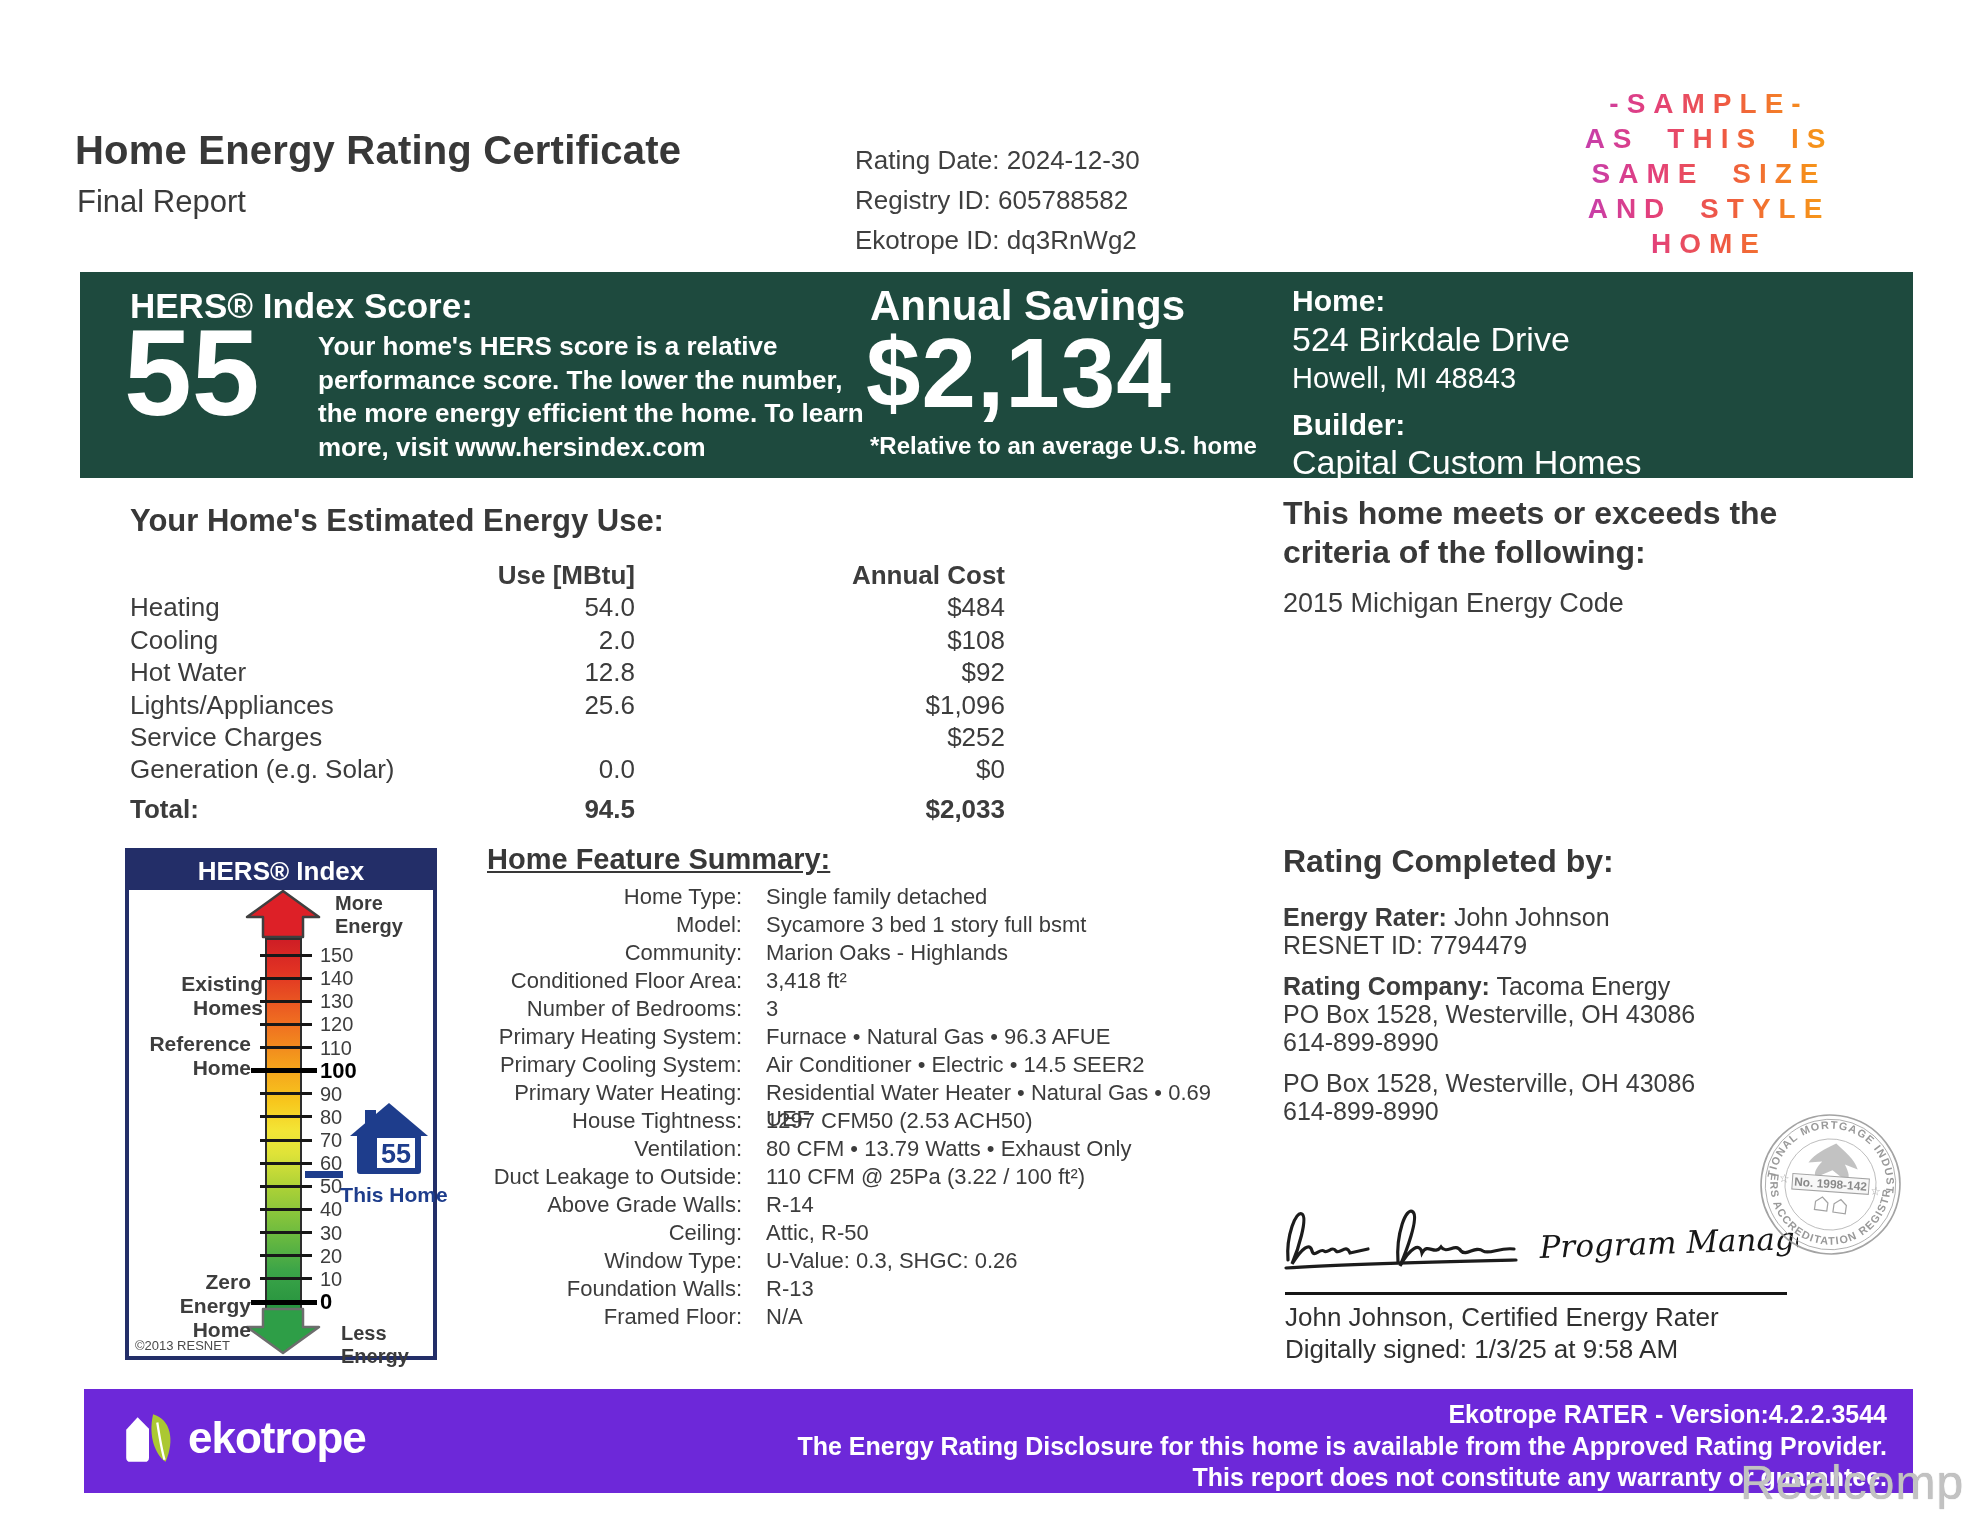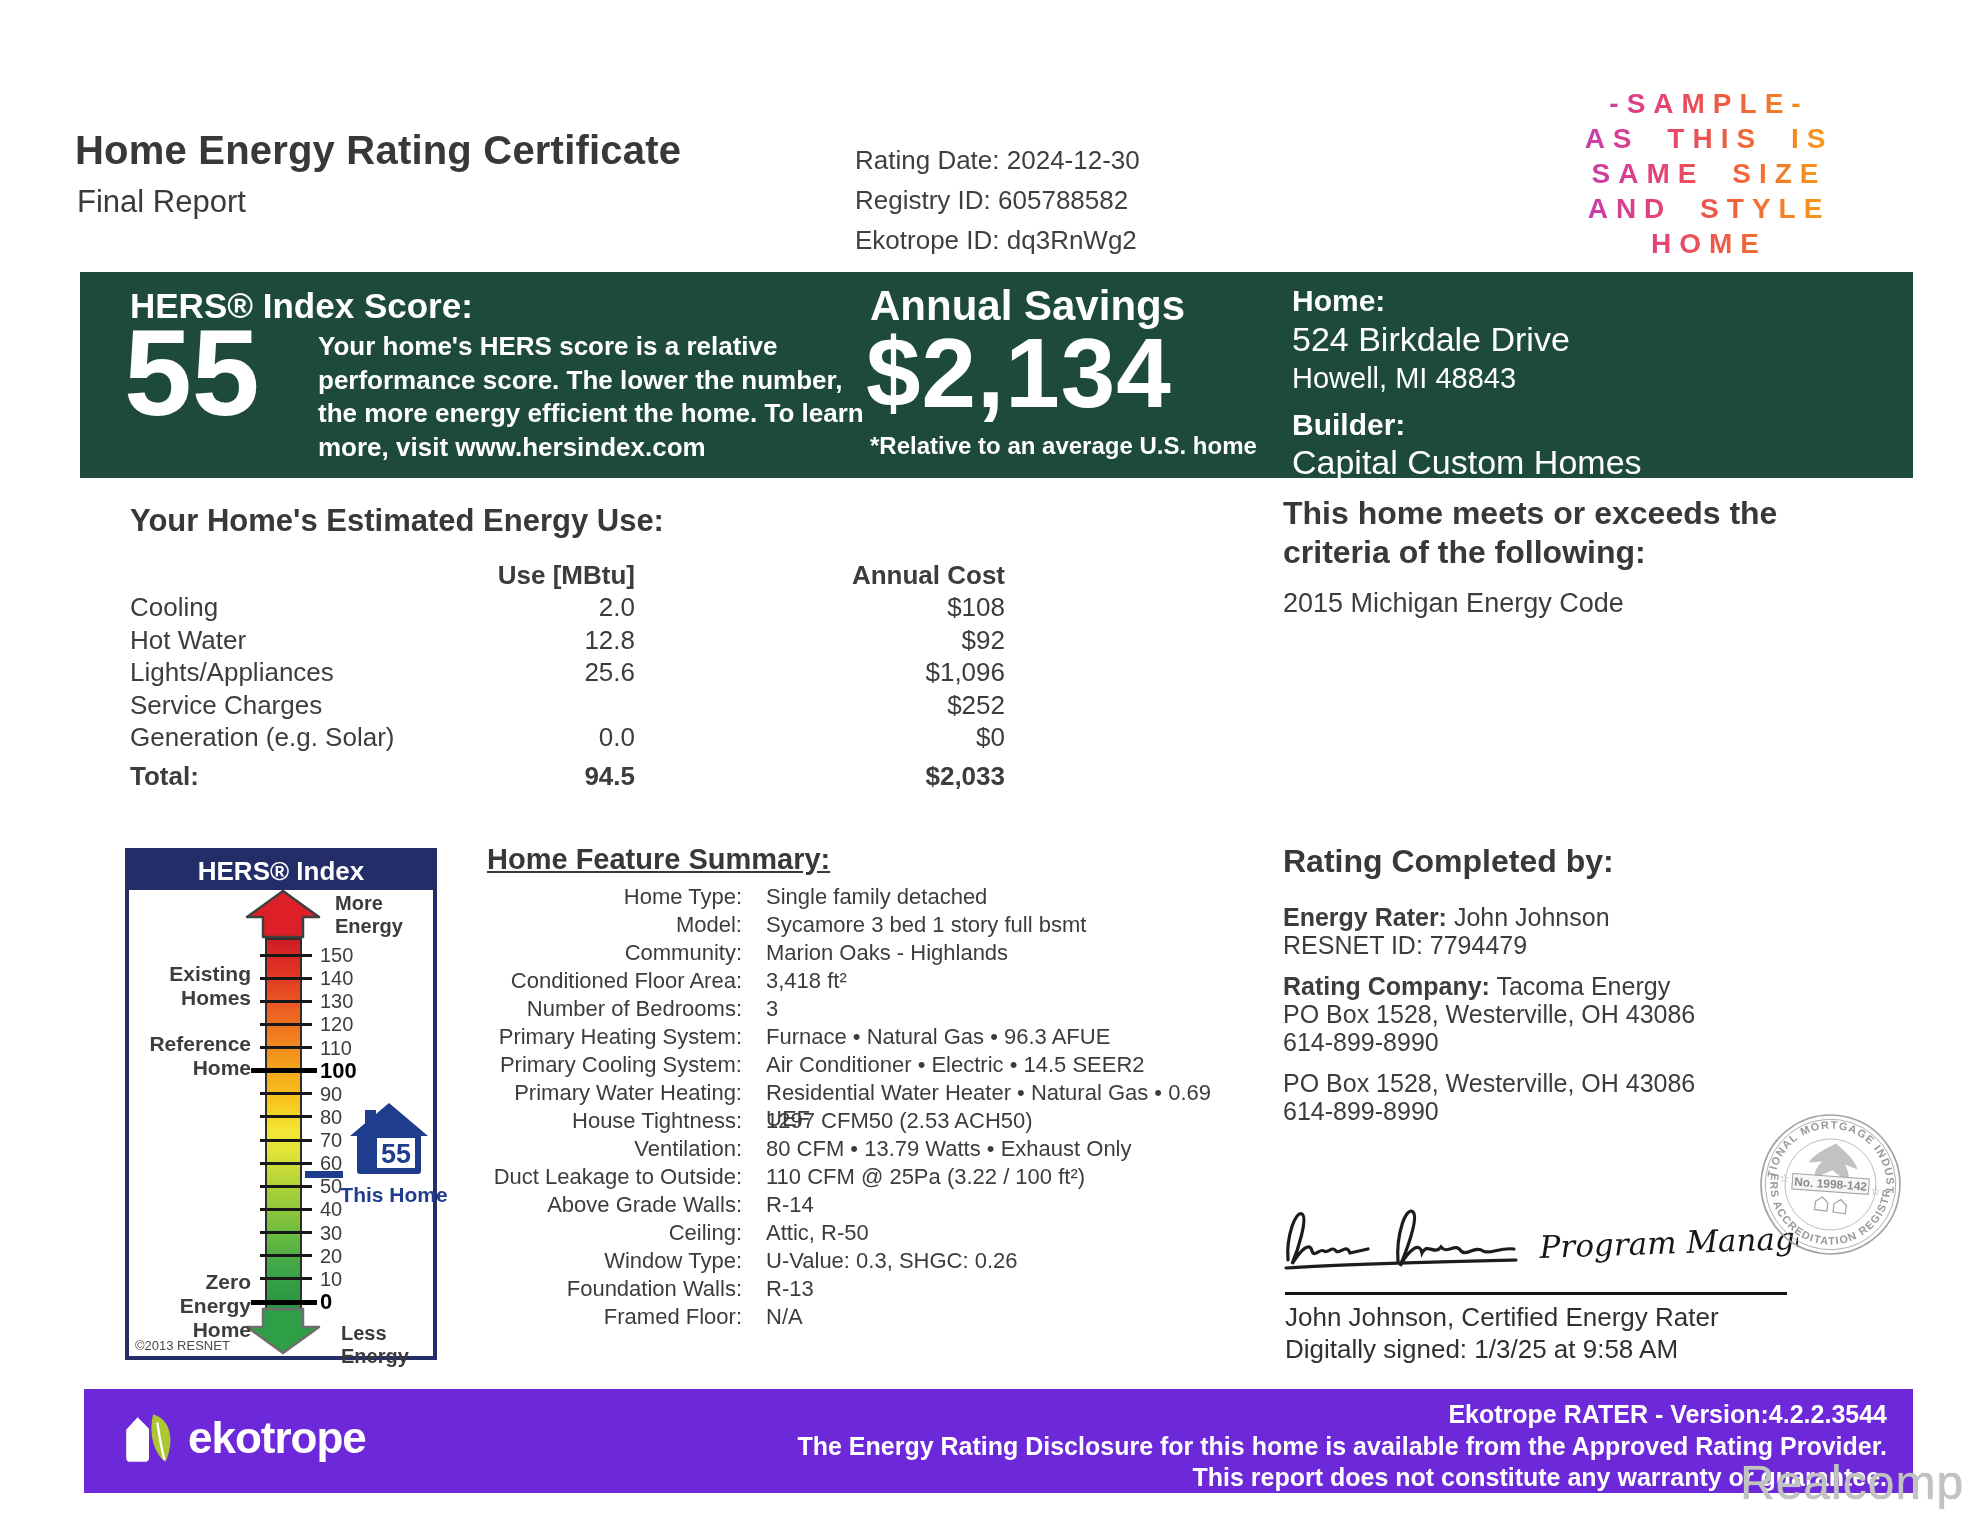--- a/index.html
+++ b/index.html
@@ -49,21 +49,21 @@
   #gauge-header{position:absolute;left:0;top:0;width:100%;height:38px;background:#232e68;color:#fff;font-size:26px;font-weight:700;text-align:center;line-height:38px;}
   #gauge-bar{position:absolute;left:136px;top:86px;width:37px;height:372px;border:2px solid #2e2e2e;box-sizing:border-box;
     background:linear-gradient(180deg,#cf1e25 0%,#e03123 8%,#ef6c21 22%,#f49c1c 33%,#f7c71d 44%,#f3e636 52%,#dfe338 58%,#a8d037 68%,#6cbb3f 80%,#3ba448 90%,#27943f 100%);}
   #gauge-up-arrow{position:absolute;left:116px;top:37px;}
   #gauge-down-arrow{position:absolute;left:116px;top:455px;}
   .tick-line{position:absolute;left:131px;width:52px;height:3px;background:#181818;}
   .tick-line.bold{left:122px;width:66px;height:5px;background:#000;}
   .tick-label{position:absolute;left:191px;font-size:20px;color:#3d3d3d;line-height:26px;}
   .tick-label.bold{font-weight:700;color:#000;font-size:22px;}
   .g-left{position:absolute;left:0;width:122px;text-align:right;font-weight:700;font-size:21px;color:#3d3d3d;line-height:24px;white-space:pre-line;}
-  #g-existing{top:110px;}
+  #g-existing{top:120px;padding-left:12px;}
   #g-reference{top:180px;}
   #g-zero{top:418px;}
   #g-more{position:absolute;left:206px;top:40px;font-size:20px;font-weight:700;color:#3b3b3b;}
   #g-less{position:absolute;left:212px;top:470px;font-size:20px;font-weight:700;color:#3b3b3b;}
   #g-copy{position:absolute;left:6px;top:486px;font-size:13px;color:#4a4a4a;}
   #g-house{position:absolute;left:220px;top:248px;}
   #g-this-home{position:absolute;left:203px;top:331px;width:124px;text-align:center;font-size:21px;font-weight:700;color:#1e3d8c;}
   #g-dash{position:absolute;left:176px;top:319px;width:38px;height:7px;background:#1e3d8c;}
 
   
@@ -131,20 +131,25 @@
   </div>
 
   <div id="energy-title">Your Home's Estimated Energy Use:</div>
   <div id="energy-table">
     <div class="t-row head">
       <div class="t-label"></div>
       <div class="t-num bold">Use [MBtu]</div>
       <div class="t-num bold">Annual Cost</div>
     </div>
     <div id="energy-rows">
+        <div class="t-row">
+          <div class="t-label">Heating</div>
+          <div class="t-num">54.0</div>
+          <div class="t-num">$484</div>
+        </div>
         <div class="t-row">
           <div class="t-label">Cooling</div>
           <div class="t-num">2.0</div>
           <div class="t-num">$108</div>
         </div>
         <div class="t-row">
           <div class="t-label">Hot Water</div>
           <div class="t-num">12.8</div>
           <div class="t-num">$92</div>
         </div>

